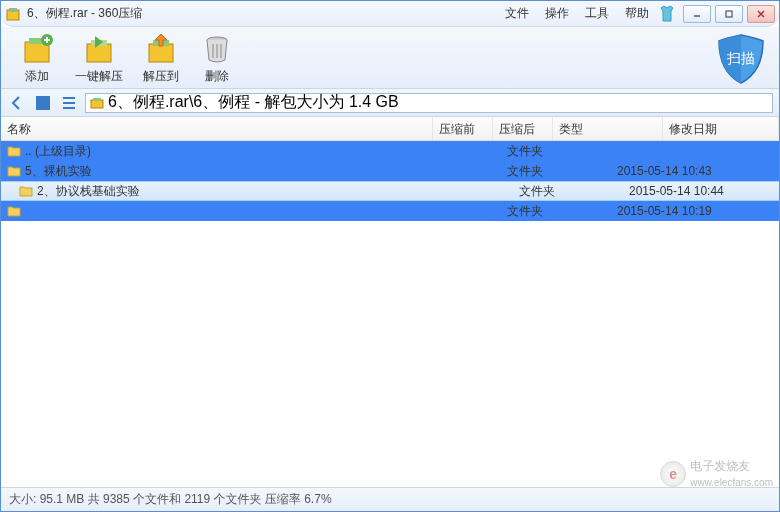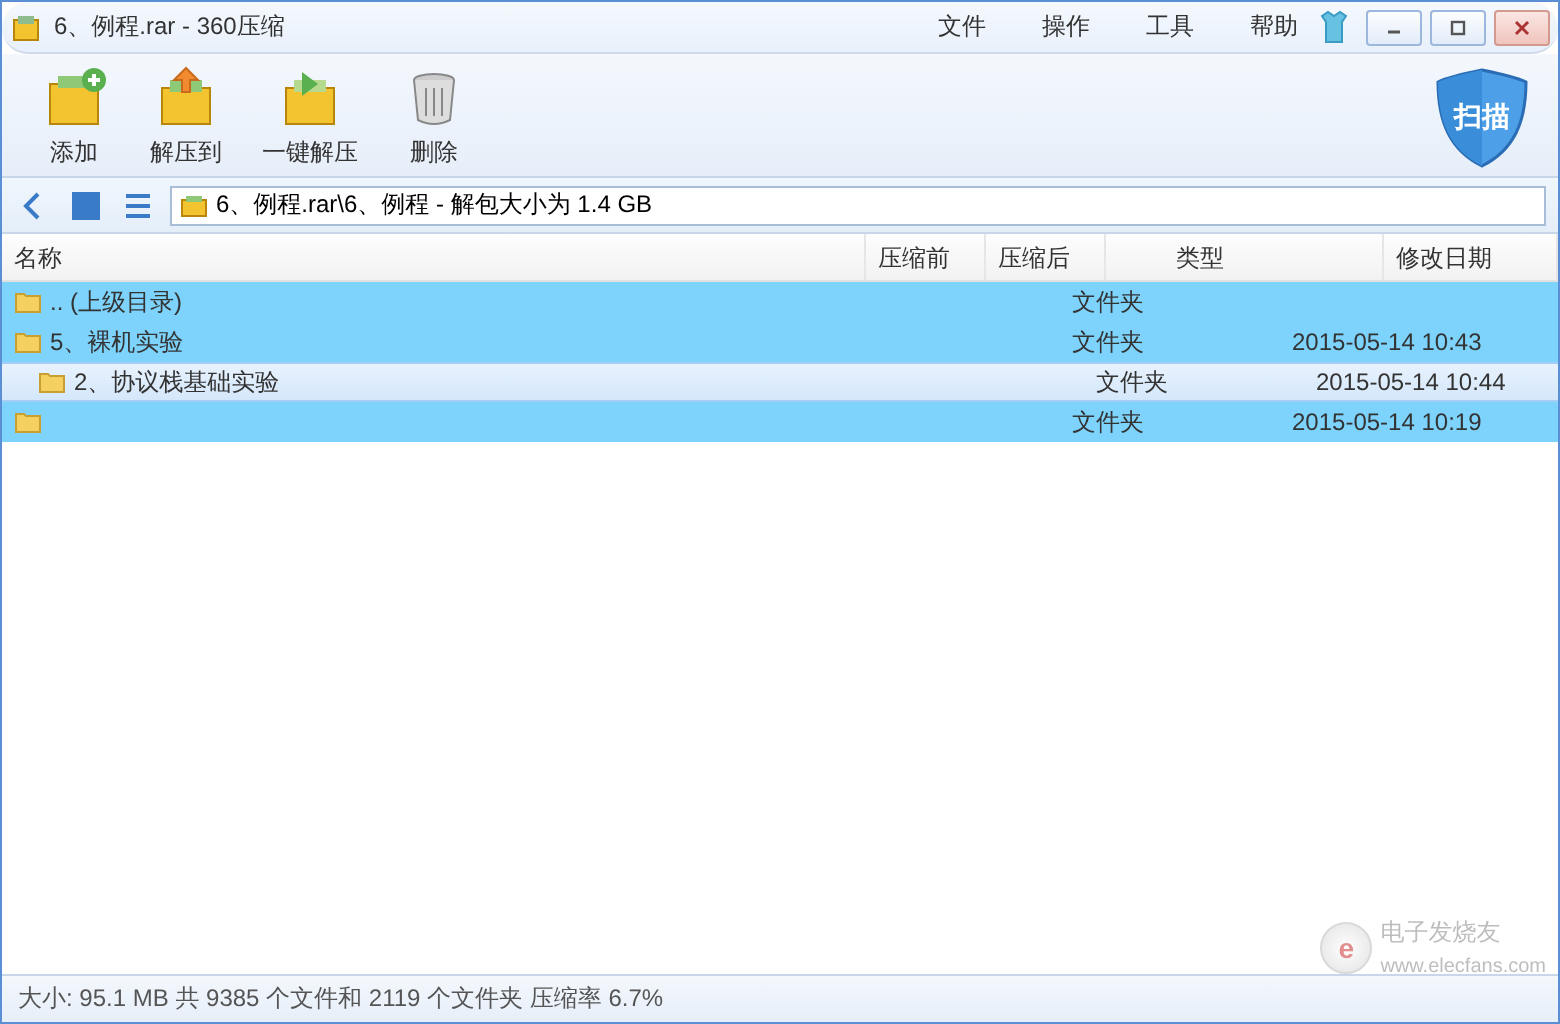--- a/index.html
+++ b/index.html
@@ -1,48 +1,48 @@
 <!DOCTYPE html>
 <html><head>
 <meta charset="utf-8">
 <style>
 * { margin: 0; padding: 0; box-sizing: border-box; font-family: "Microsoft YaHei", "SimSun", sans-serif; }
 body { background: #fff; width: 780px; height: 512px; overflow: hidden; border: 1px solid #5a8fd6; position: relative; }
 
 .titlebar { height: 26px; background: linear-gradient(#f5f9fe, #e8f0fb); display: flex; align-items: center; padding: 0 4px; border-bottom: 1px solid #d0dae8; border-radius: 13px; }
 .titlebar-icon { width: 16px; height: 16px; margin-right: 6px; }
 .titlebar-text { font-size: 12px; color: #333; flex: 1; }
-.menubar { display: flex; gap: 28px; margin-right: 8px; }
+.menubar { display: flex; gap: 16px; margin-right: 8px; }
 .menubar span { font-size: 12px; color: #333; cursor: pointer; }
 .win-controls { display: flex; gap: 4px; align-items: center; }
 .win-btn { width: 28px; height: 18px; display: flex; align-items: center; justify-content: center; border: 1px solid #9bb8dc; background: linear-gradient(#fcfdff, #e2edf9); border-radius: 2px; cursor: pointer; }
 .win-btn.close { background: linear-gradient(#fae6e3, #f0c4bd); border-color: #d49a8f; }
 .win-btn svg { width: 10px; height: 10px; }
 .tshirt { width: 20px; height: 18px; display:flex; align-items:center; justify-content:center; margin-right: 6px; }
 
 .toolbar { height: 62px; background: linear-gradient(#f4f8fd, #e6eef9); display: flex; align-items: center; padding: 4px 8px; border-bottom: 1px solid #c8d6ea; position: relative; }
 .tool-btn { display: flex; flex-direction: column; align-items: center; gap: 2px; padding: 2px 10px; cursor: pointer; }
 .tool-btn .icon { width: 36px; height: 36px; display:flex; align-items:center; justify-content:center; }
 .tool-btn .label { font-size: 12px; color: #333; }
-.scan-btn { position: absolute; right: 10px; top: 4px; width: 56px; height: 56px; font-weight: bold; }
+.scan-btn { position: absolute; right: 10px; top: 4px; width: 56px; height: 56px; }
 
 .pathbar { height: 28px; background: linear-gradient(#f0f6fd, #e4eef9); display: flex; align-items: center; padding: 0 6px; gap: 6px; border-bottom: 1px solid #c8d6ea; }
 .pathbar .nav-icon { width: 20px; height: 20px; display:flex; align-items:center; justify-content:center; cursor:pointer; }
-.path-input { flex: 1; height: 20px; border: 1px solid #a8bdd8; background: #fff; font-size: 12px; padding: 0 4px; display: flex; align-items: center; gap: 4px; }
+.path-input { flex: 1; height: 20px; border: 1px solid #a8bdd8; background: #fff; font-size: 16px; padding: 0 4px; display: flex; align-items: center; gap: 4px; }
 .path-input .folder-mini { width: 14px; height: 14px; }
 
 .header-row { height: 24px; display: flex; border-bottom: 1px solid #e0e0e0; background: linear-gradient(#fdfdfd,#f2f2f2); }
 .header-row .col { font-size: 12px; color: #333; padding: 4px 6px; border-right: 1px solid #e6e6e6; }
 .col-name { width: 432px; }
 .col-before { width: 60px; }
 .col-after { width: 60px; }
-.col-type { width: 110px; margin-left: 29px; }
+.col-type { width: 110px; }
 .col-date { flex: 1; }
 
-.file-list { background: #7dd3fc; }
+.file-list { background: #3b82f6; }
 .file-row { height: 20px; display: flex; align-items: center; font-size: 12px; color: #333; cursor: pointer; }
 .file-row.selected { background: linear-gradient(#e8f2fd, #d4e7fb); border: 1px solid #a6cdf5; border-left:none; border-right:none;padding-left:12px; }
 .file-row .cell { padding: 0 6px; display:flex; align-items:center; gap:4px; }
 .file-row .col-name { width: 380px; }
 .file-row .col-before { width: 60px; }
 .file-row .col-after { width: 60px; }
 .file-row .col-type { width: 110px; }
 .file-row .col-date { flex: 1; }
 
 .folder-icon { width: 14px; height: 12px; }
@@ -104,35 +104,35 @@
           <circle cx="28" cy="10" r="6" fill="#5ab04f"></circle>
           <path d="M28 7 L28 13 M25 10 L31 10" stroke="#fff" stroke-width="2"></path>
         </svg>
     </span>
     <span class="label">添加</span>
   </div>
   <div class="tool-btn">
     <span class="icon">
       <svg viewBox="0 0 36 36">
           <rect x="6" y="14" width="24" height="18" fill="#f4c430" stroke="#b8860b"></rect>
+          <rect x="10" y="10" width="16" height="6" fill="#b5d98f"></rect>
+          <path d="M14 6 L22 12 L14 18 Z" fill="#5ab04f"></path>
+        </svg>
+    </span>
+    <span class="label">一键解压</span>
+  </div>
+  <div class="tool-btn">
+    <span class="icon">
+      <svg viewBox="0 0 36 36">
+          <rect x="6" y="14" width="24" height="18" fill="#f4c430" stroke="#b8860b"></rect>
           <rect x="10" y="10" width="16" height="6" fill="#8ec977"></rect>
           <path d="M18 4 L24 10 L20 10 L20 16 L16 16 L16 10 L12 10 Z" fill="#f28b30" stroke="#c96a1a"></path>
         </svg>
     </span>
     <span class="label">解压到</span>
-  </div>
-  <div class="tool-btn">
-    <span class="icon">
-      <svg viewBox="0 0 36 36">
-          <rect x="6" y="14" width="24" height="18" fill="#f4c430" stroke="#b8860b"></rect>
-          <rect x="10" y="10" width="16" height="6" fill="#b5d98f"></rect>
-          <path d="M14 6 L22 12 L14 18 Z" fill="#5ab04f"></path>
-        </svg>
-    </span>
-    <span class="label">一键解压</span>
   </div>
   <div class="tool-btn">
     <span class="icon">
       <svg viewBox="0 0 36 36">
           <ellipse cx="18" cy="10" rx="10" ry="3" fill="#ccc" stroke="#888"></ellipse>
           <path d="M8 10 L10 30 Q18 34 26 30 L28 10" fill="#ddd" stroke="#888"></path>
           <line x1="14" y1="14" x2="14" y2="28" stroke="#888"></line>
           <line x1="18" y1="14" x2="18" y2="28" stroke="#888"></line>
           <line x1="22" y1="14" x2="22" y2="28" stroke="#888"></line>
         </svg>

